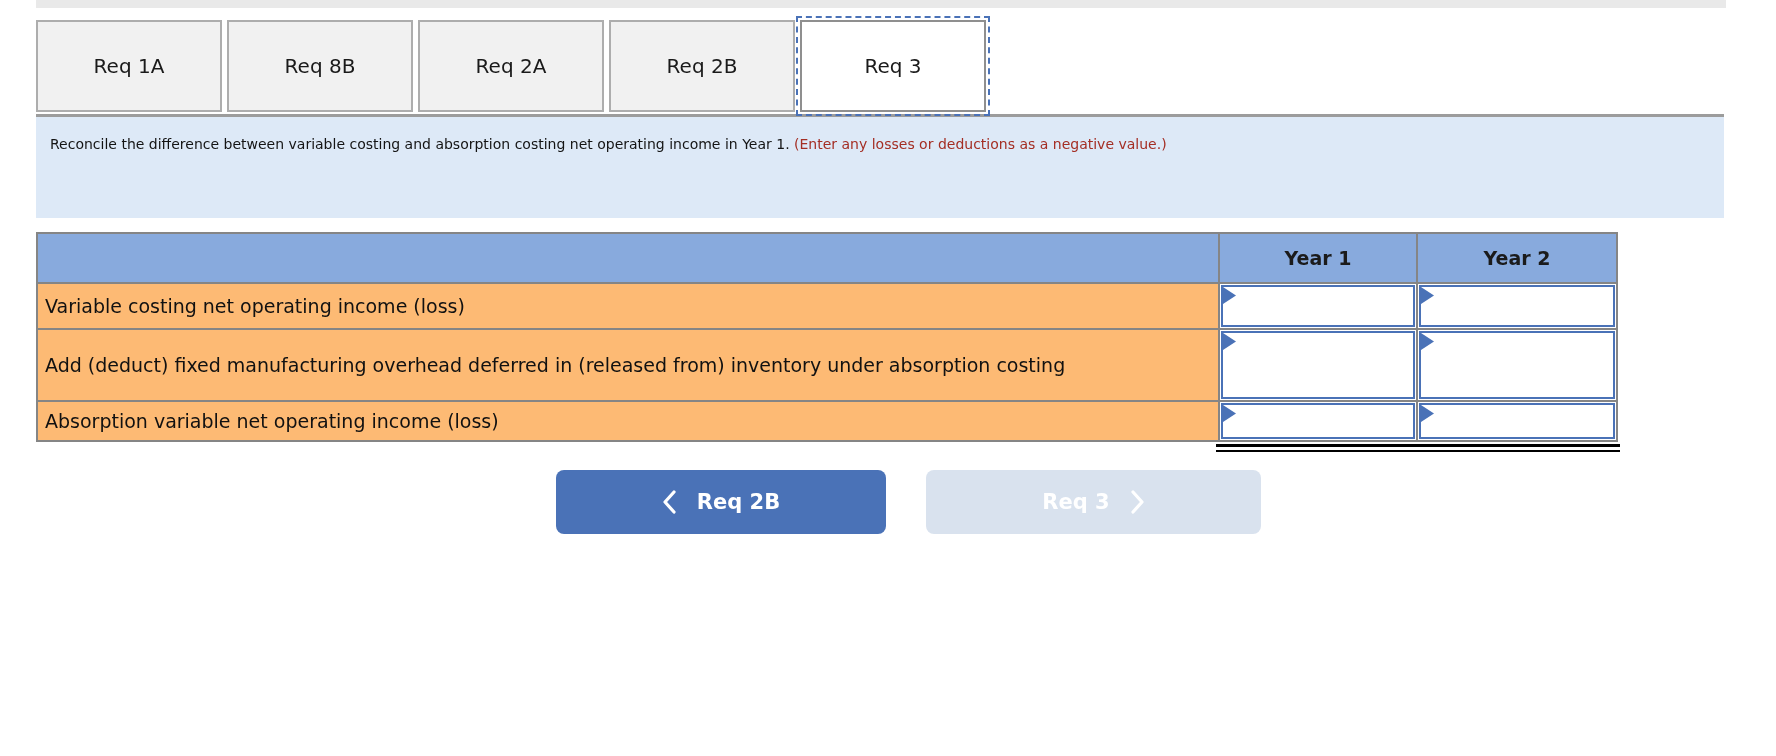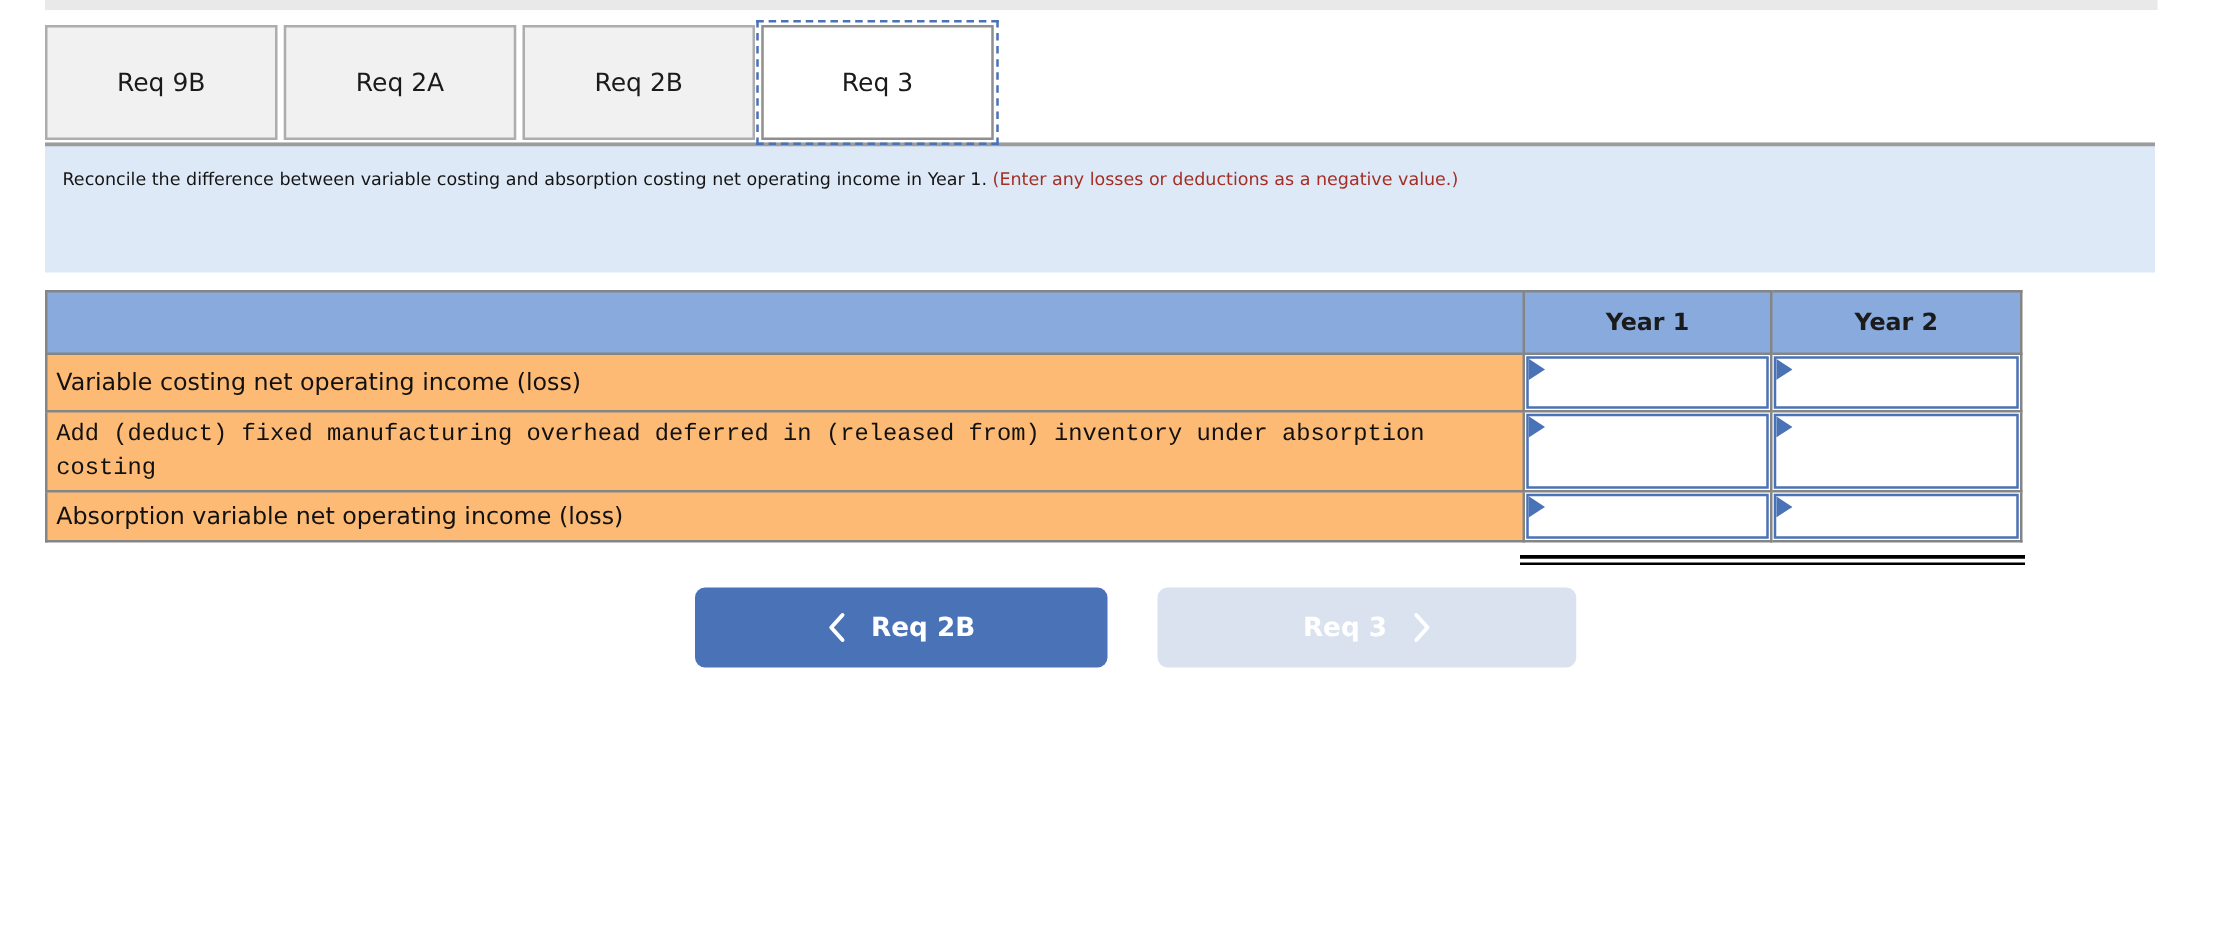--- a/index.html
+++ b/index.html
@@ -25,21 +25,21 @@
   .banner .warn { color:var(--warning-red,#a42e24); }
 
   
   .table-wrap { position:absolute; left:36px; top:232px; }
   table { border-collapse:collapse; table-layout:fixed; }
   th, td { border:2px solid #858585; font-size:19px;margin-left:19px; }
   th { background:var(--header-blue,#88aadd); color:#1b1b1b; font-weight:bold;
        height:50px; text-align:center; }
   td.label-td { color:#111; padding:4px 10px 4px 7px; line-height:27px; background:#fdba74; }
   tr.r1 td { height:46px; }
-  tr.r2 td { height:56px;font-family:Liberation Mono, monospace; }
+  tr.r2 td { height:72px; }
   tr.r3 td { height:40px; }
   td.input-td { position:relative; padding:0; background:#fff; }
   .input-box { position:absolute; top:1px; left:1px; right:1px; bottom:1px;
                background:#fff; border:2px solid var(--accent-blue,#4a72b7); cursor:text; }
   .marker { position:absolute; top:0; left:0; display:block; }
   .cell-value { position:absolute; left:18px; top:4px; font-size:19px; color:#111; }
   .double-line { position:absolute; left:1180px; top:212px; width:404px; height:8px;
                  border-top:3px solid #000; border-bottom:2px solid #000; background:transparent; }
 
   
@@ -52,21 +52,22 @@
   .chev { display:block; }
 </style>
 </head>
 <body>
 
 <div class="page">
 
   <div class="top-strip"></div>
 
   <div class="tabs-row">
-    <div class="tab">Req 9B</div>
+    <div class="tab">Req 1A</div>
+    <div class="tab">Req 8B</div>
     <div class="tab">Req 2A</div>
     <div class="tab">Req 2B</div>
     <div class="tab active">Req 3</div>
   </div>
 
   <div class="banner">
     <p><span>Reconcile the difference between variable costing and absorption costing net operating income in Year 1.</span> <span class="warn">(Enter any losses or deductions as a negative value.)</span></p>
   </div>
 
   <div class="table-wrap">

